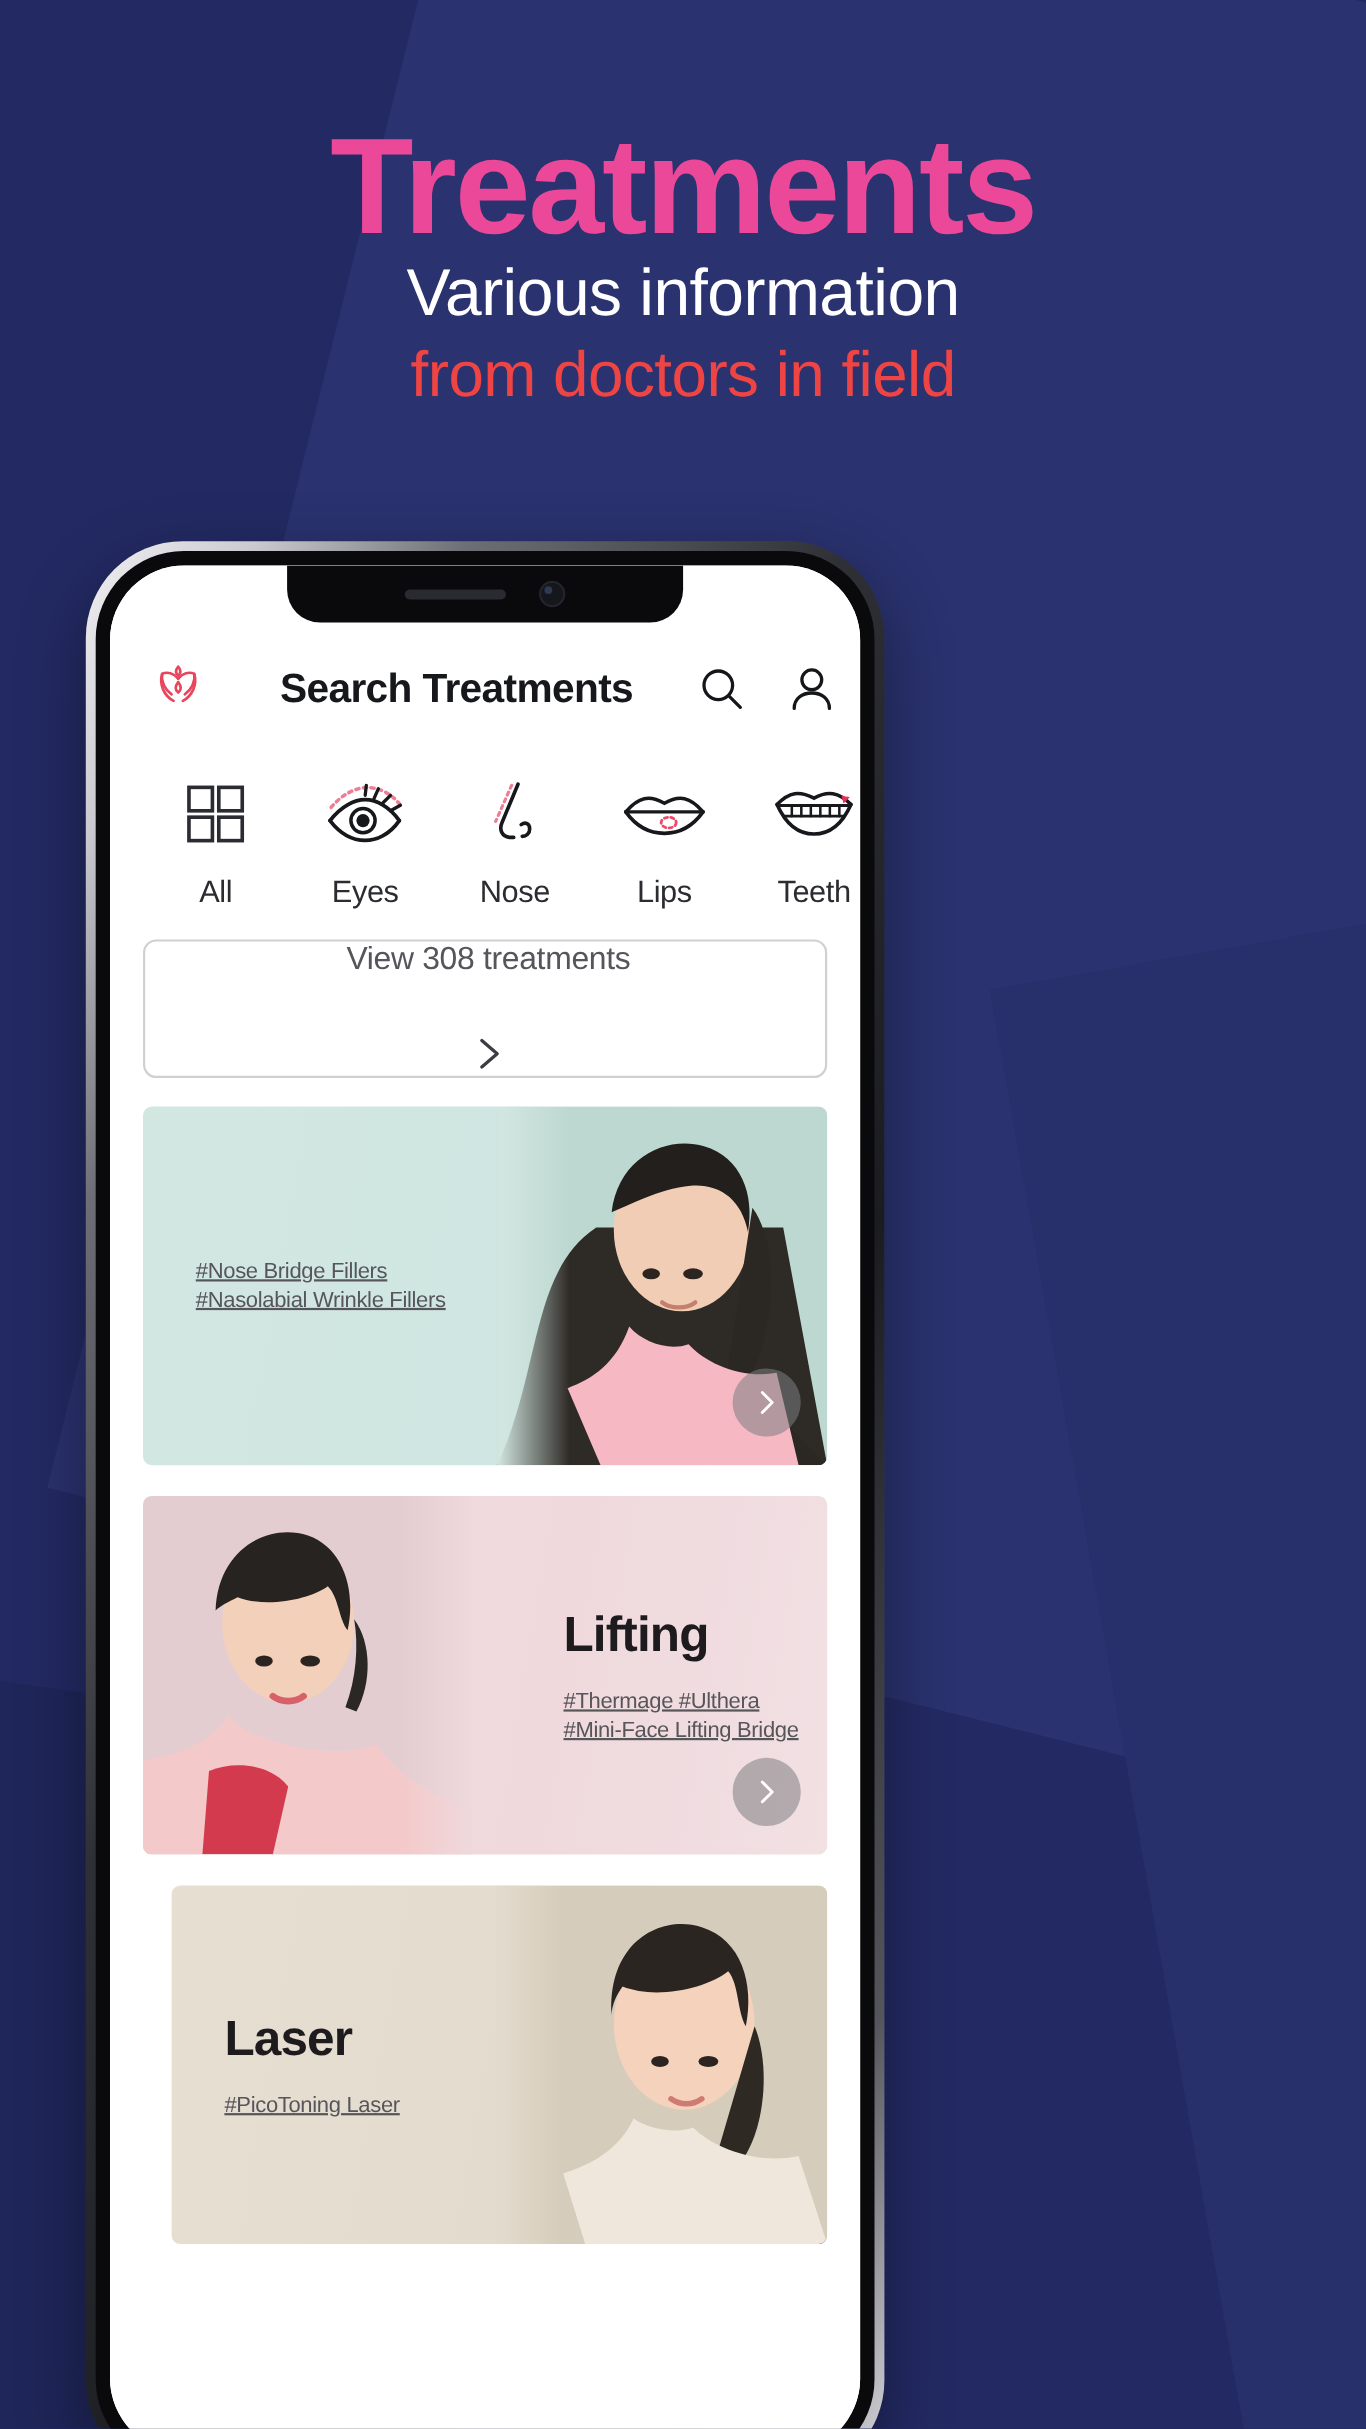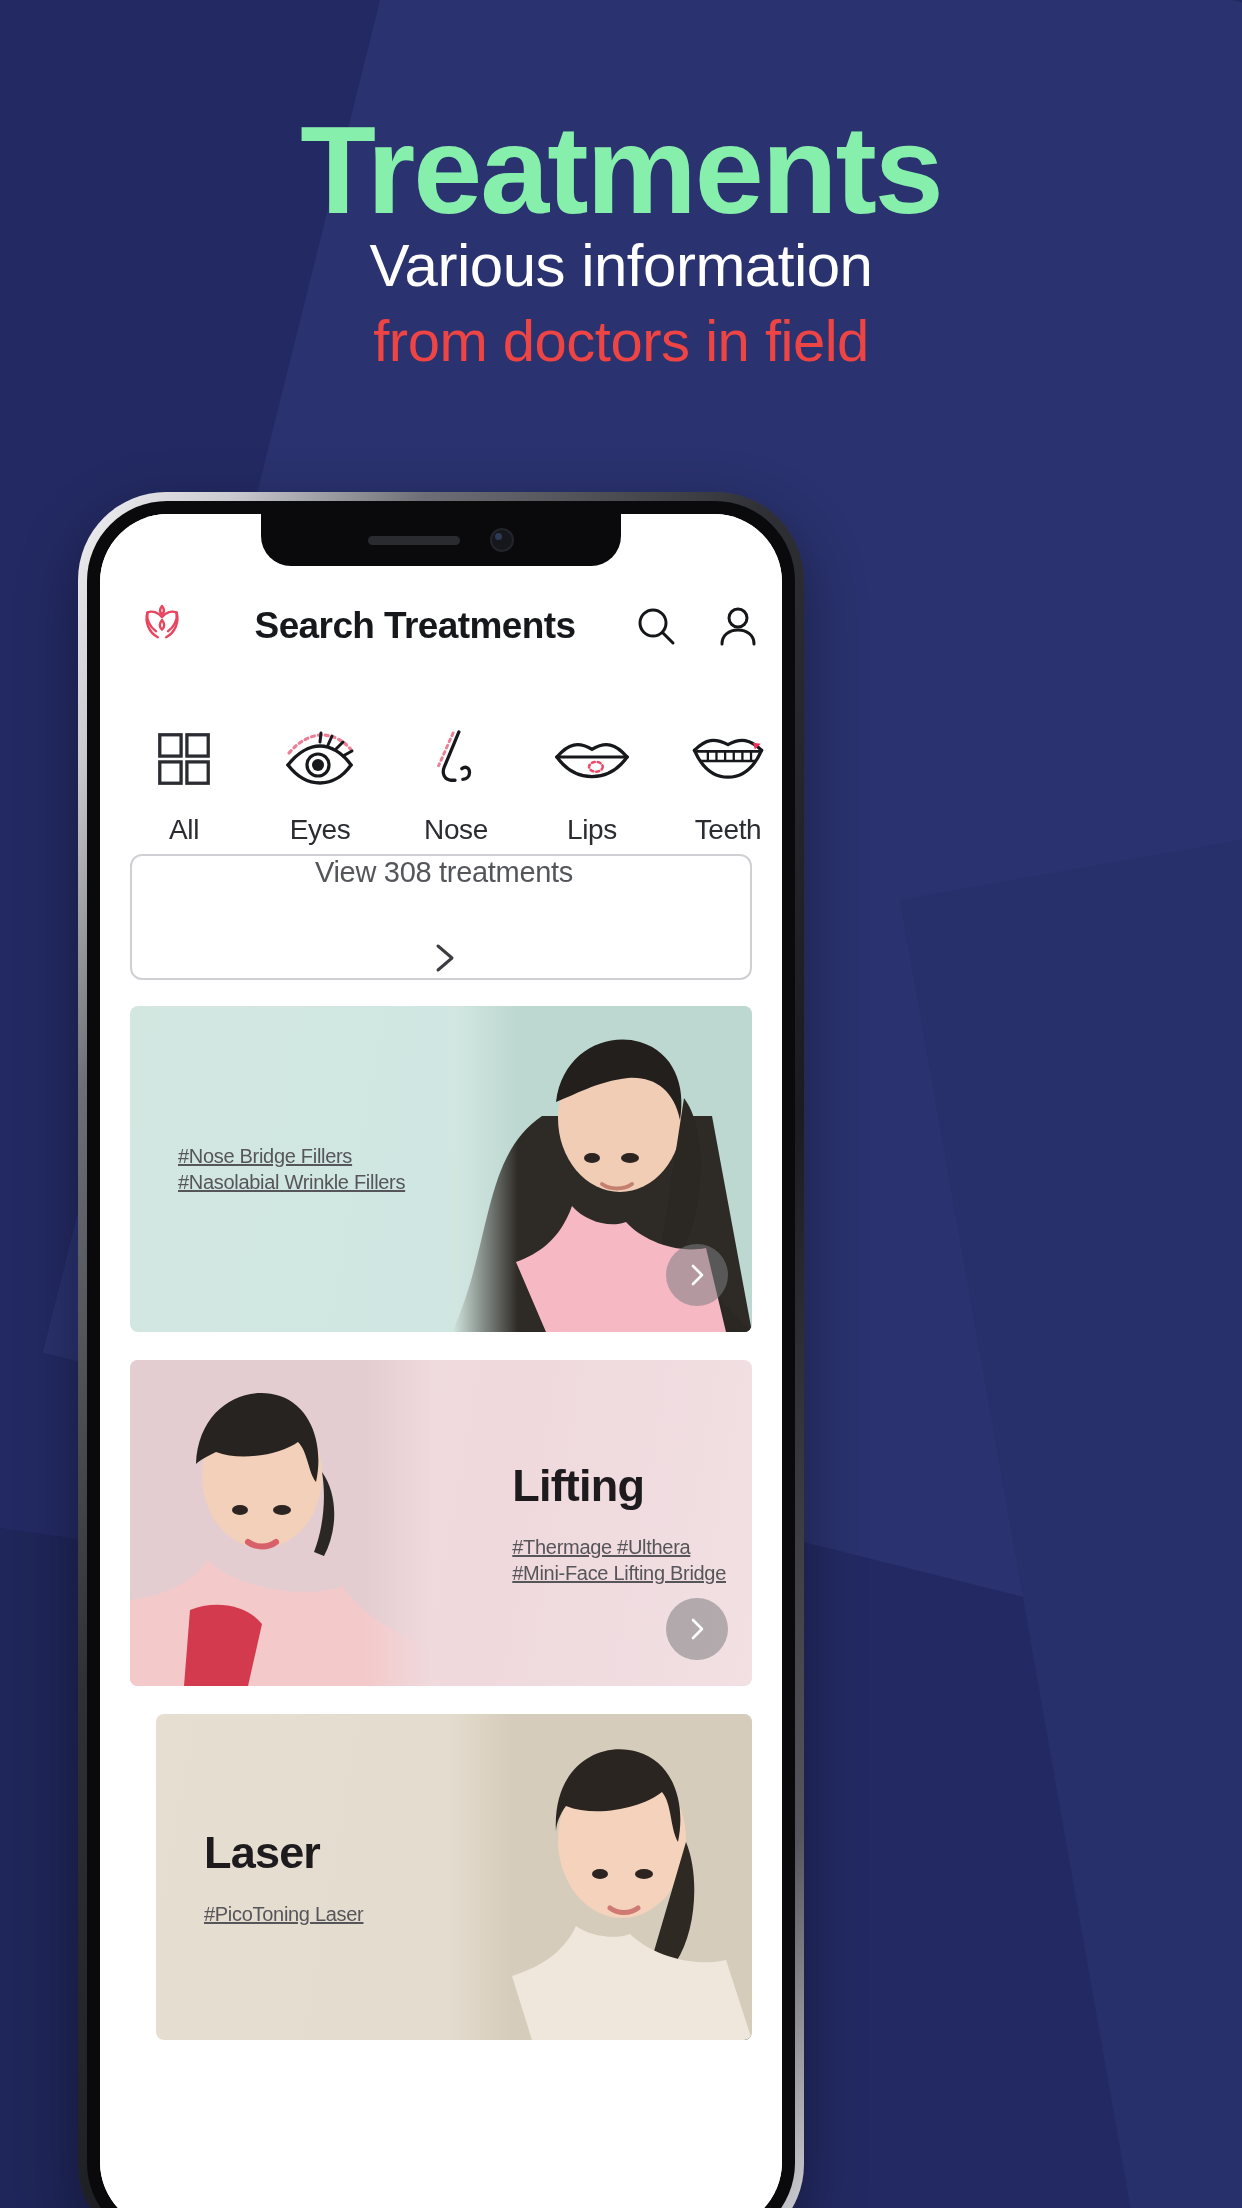--- a/index.html
+++ b/index.html
@@ -56,21 +56,21 @@
 
   
   .headline-block {
     position: absolute;
     left: 0; right: 0;
     top: 108px;
     text-align: center;
     z-index: 4;
   }
   .headline {
-    color: #86efac;
+    color: #ec4899;
     font-size: 124px;
     line-height: 1.0;
     font-weight: bold;
     letter-spacing: -2px;
     margin: 0;
   }
   .sub-line-1 {
     color: #ffffff;
     font-size: 60px;
     font-weight: normal;
@@ -179,22 +179,22 @@
     color: #17181c;
     letter-spacing: -0.6px;
     padding-left: 8px;
   }
   .header-actions { display: flex; align-items: center; gap: 34px; flex: none; }
   .icon-btn { width: 48px; height: 48px; display: block; }
 
   
   .categories {
     display: flex;
-    align-items: flex-end;
-    padding-left: 16px;
+    align-items: center;
+    padding-left: 28px;
     gap: 0;
     overflow: hidden;
     height: 164px;
   }
   .cat {
     width: 136px;
     flex: none;
     text-align: center;
   }
   .cat-ico { height: 78px; display: flex; align-items: center; justify-content: center; }

